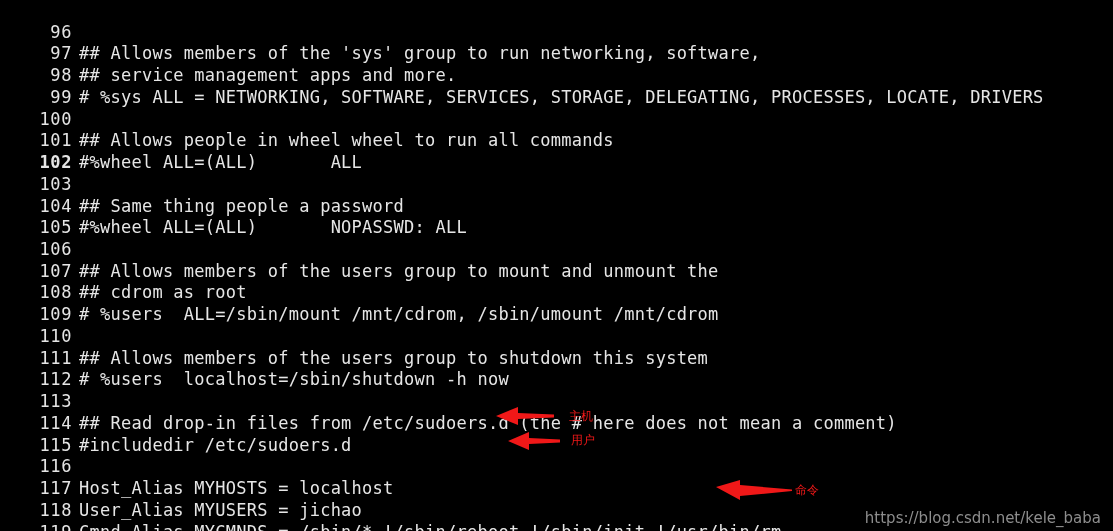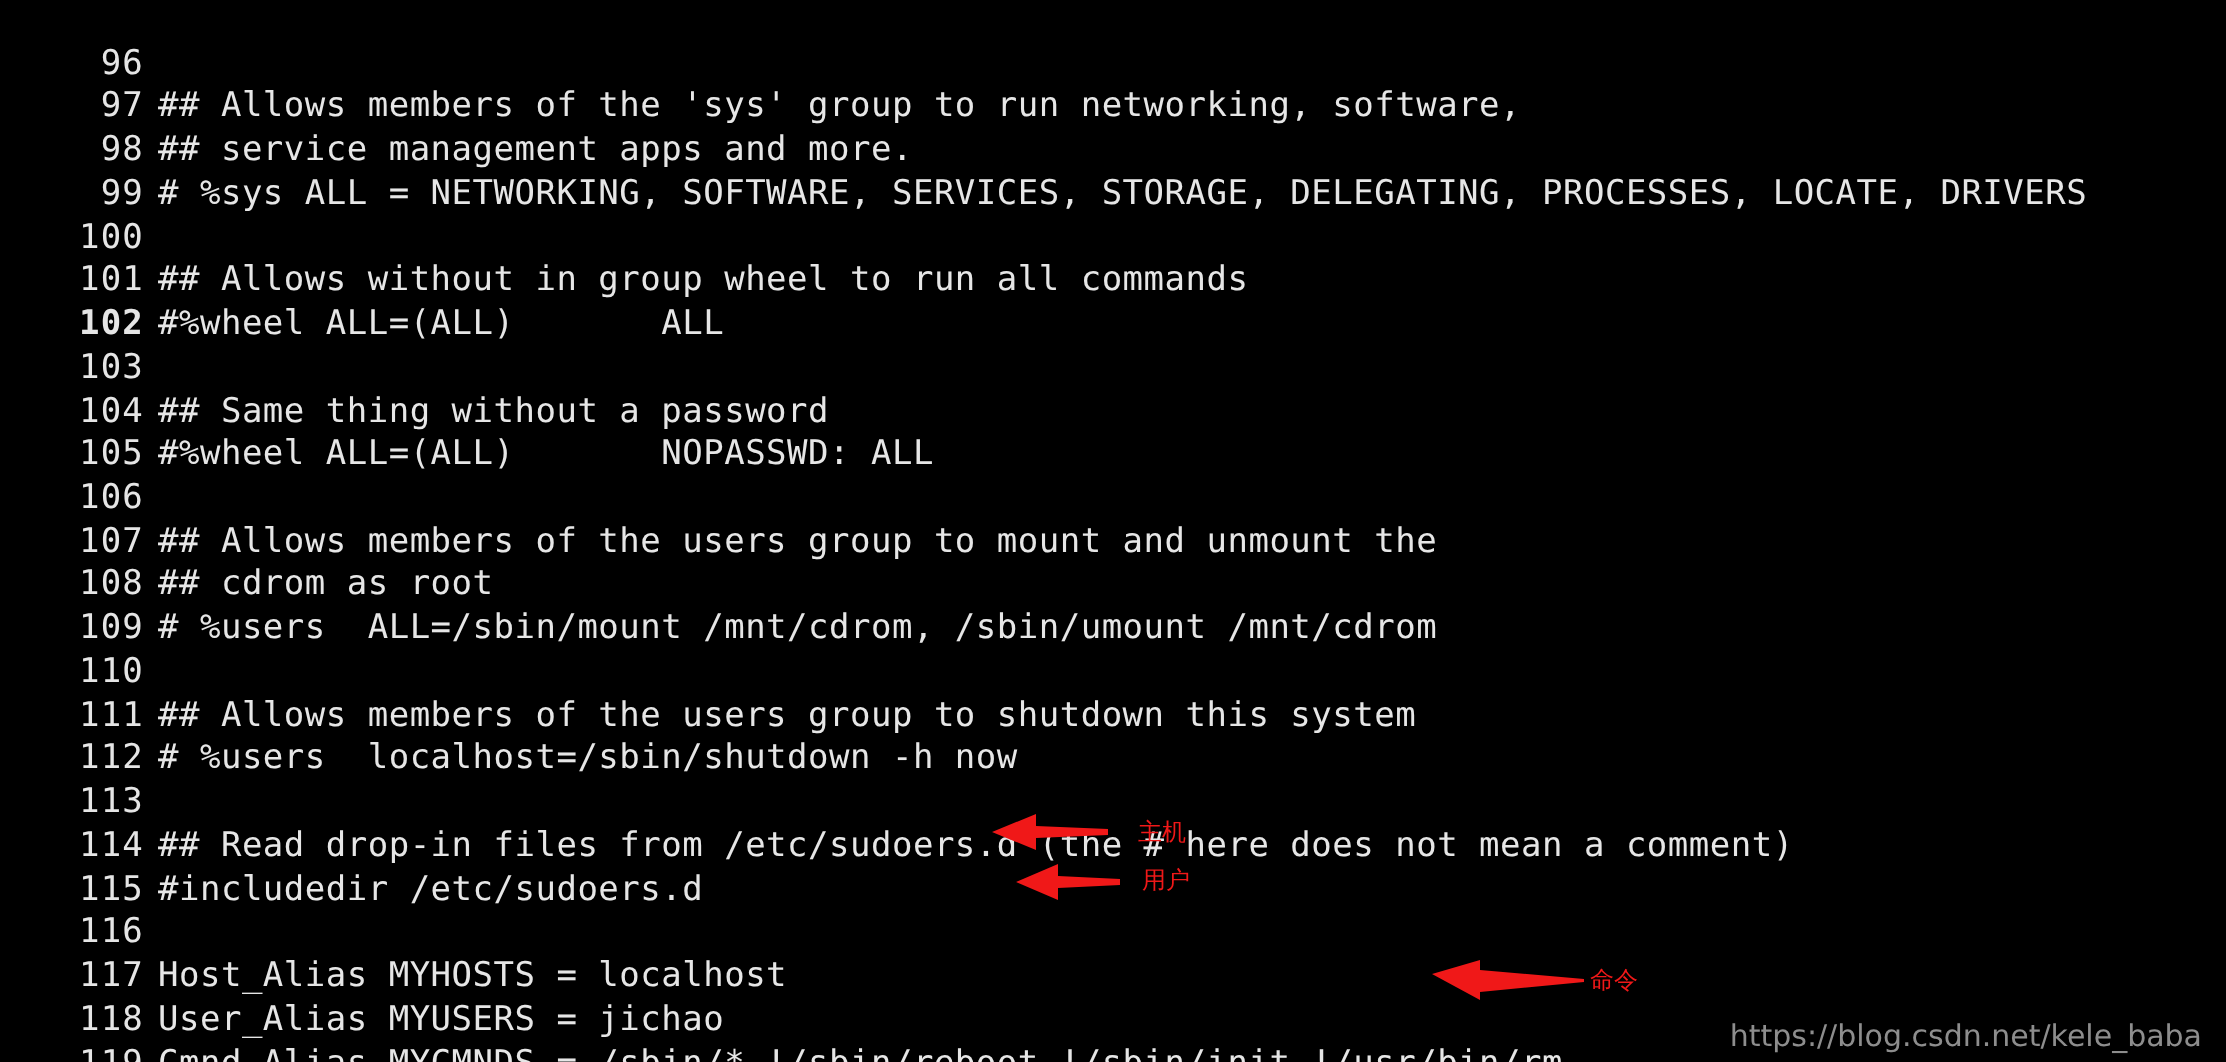--- a/index.html
+++ b/index.html
@@ -82,33 +82,33 @@
   <div class="line" style="top:43.46px;position:absolute;left:0;width:1113px;">
     <span class="lineno">98</span>
     <span class="code"># %sys ALL = NETWORKING, SOFTWARE, SERVICES, STORAGE, DELEGATING, PROCESSES, LOCATE, DRIVERS</span>
   </div>
   <div class="line" style="top:65.19px;position:absolute;left:0;width:1113px;">
     <span class="lineno">99</span>
     <span class="code"></span>
   </div>
   <div class="line" style="top:86.92px;position:absolute;left:0;width:1113px;">
     <span class="lineno">100</span>
-    <span class="code">## Allows without in group wheel to run all commands</span>
+    <span class="code">## Allows people in wheel wheel to run all commands</span>
   </div>
   <div class="line" style="top:108.65px;position:absolute;left:0;width:1113px;">
     <span class="lineno">101</span>
     <span class="code">#%wheel ALL=(ALL)       ALL</span>
   </div>
   <div class="line" style="top:130.38px;position:absolute;left:0;width:940px;font-weight:bold;">
     <span class="lineno">102</span>
     <span class="code"></span>
   </div>
   <div class="line" style="top:152.11px;position:absolute;left:0;width:1113px;">
     <span class="lineno">103</span>
-    <span class="code">## Same thing without a password</span>
+    <span class="code">## Same thing people a password</span>
   </div>
   <div class="line" style="top:173.84px;position:absolute;left:0;width:1113px;">
     <span class="lineno">104</span>
     <span class="code">#%wheel ALL=(ALL)       NOPASSWD: ALL</span>
   </div>
   <div class="line" style="top:195.57px;position:absolute;left:0;width:1113px;">
     <span class="lineno">105</span>
     <span class="code"></span>
   </div>
   <div class="line" style="top:217.30px;position:absolute;left:0;width:1113px;">

